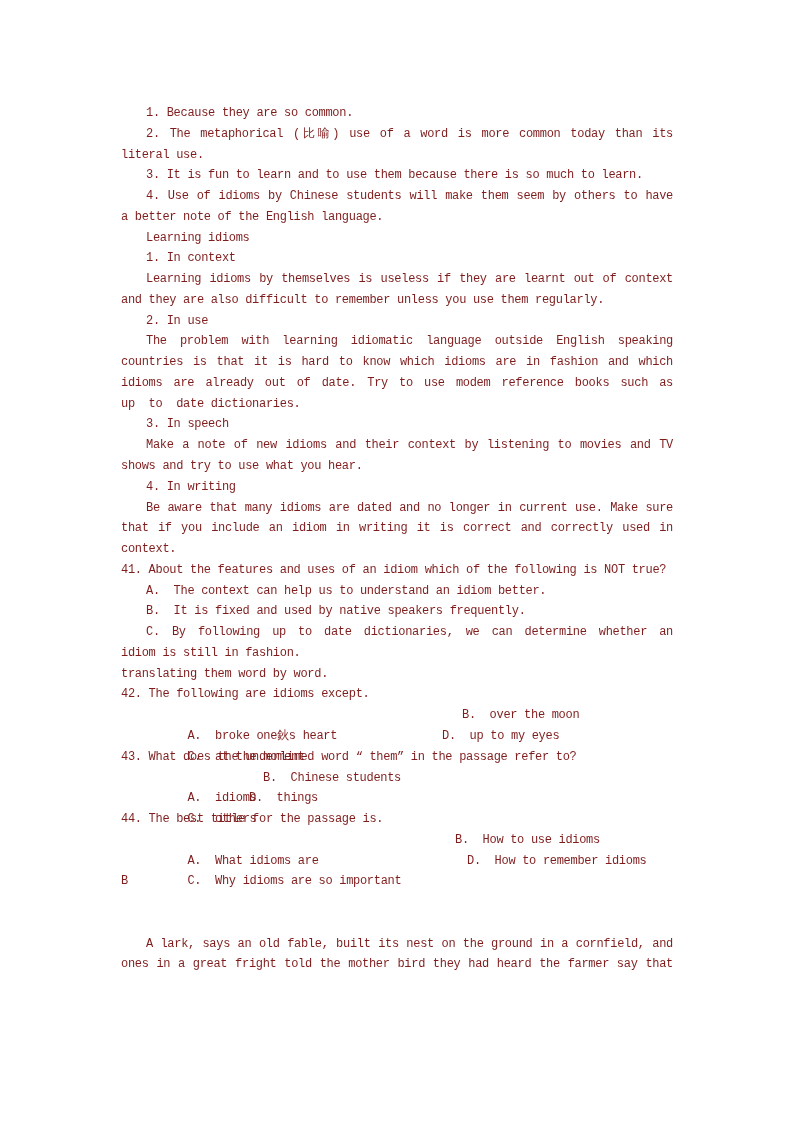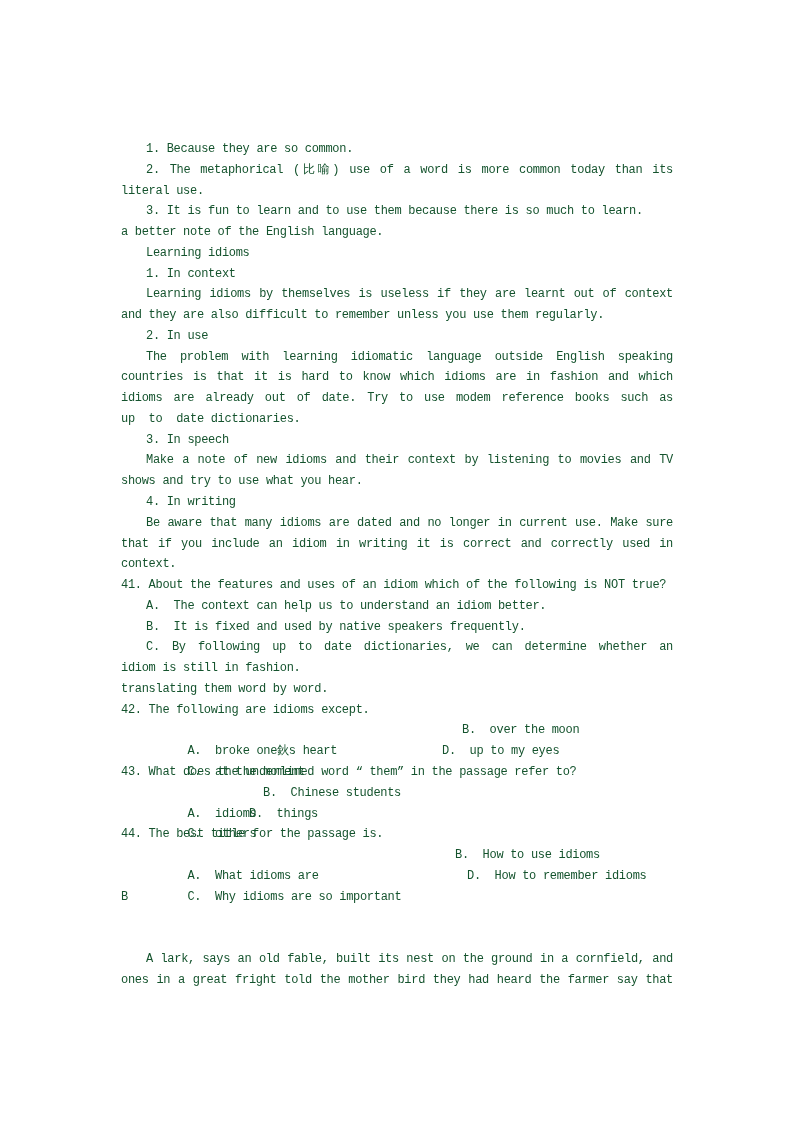--- a/index.html
+++ b/index.html
@@ -13,22 +13,21 @@
   }
   .content {
     position: absolute;
     left: 121px;
     top: 103px;
     width: 552px;
     font-family: "Liberation Mono", "DejaVu Sans Mono", monospace;
     font-size: 12px;
     line-height: 20.77px;
     letter-spacing: -0.3px;
-    color: #14532d;
-    margin-top: 36px;
+    color: #7f1d1d;
   }
   .line { height: 20.77px; }
   
   .l { white-space: pre; }
   
   .j { text-align: justify; text-align-last: justify; white-space: normal; }
   
   .i { text-indent: 25px; }
   
   .cols { position: relative; padding-left: 25px; white-space: pre; }
@@ -37,20 +36,21 @@
 </head>
 <body>
 
 <div class="page">
   <div class="content">
 
     <div class="line l i">1. Because they are so common.</div>
     <div class="line j i">2. The metaphorical (比喻) use of a word is more common today than its</div>
     <div class="line l">literal use.</div>
     <div class="line l i">3. It is fun to learn and to use them because there is so much to learn.</div>
+    <div class="line j i">4. Use of idioms by Chinese students will make them seem by others to have</div>
     <div class="line l">a better note of the English language.</div>
 
     <div class="line l i">Learning idioms</div>
     <div class="line l i">1. In context</div>
     <div class="line j i">Learning idioms by themselves is useless if they are learnt out of context</div>
     <div class="line l">and they are also difficult to remember unless you use them regularly.</div>
     <div class="line l i">2. In use</div>
     <div class="line j i">The problem with learning idiomatic language outside English speaking</div>
     <div class="line j">countries is that it is hard to know which idioms are in fashion and which</div>
     <div class="line j">idioms are already out of date. Try to use modem reference books such as</div>

